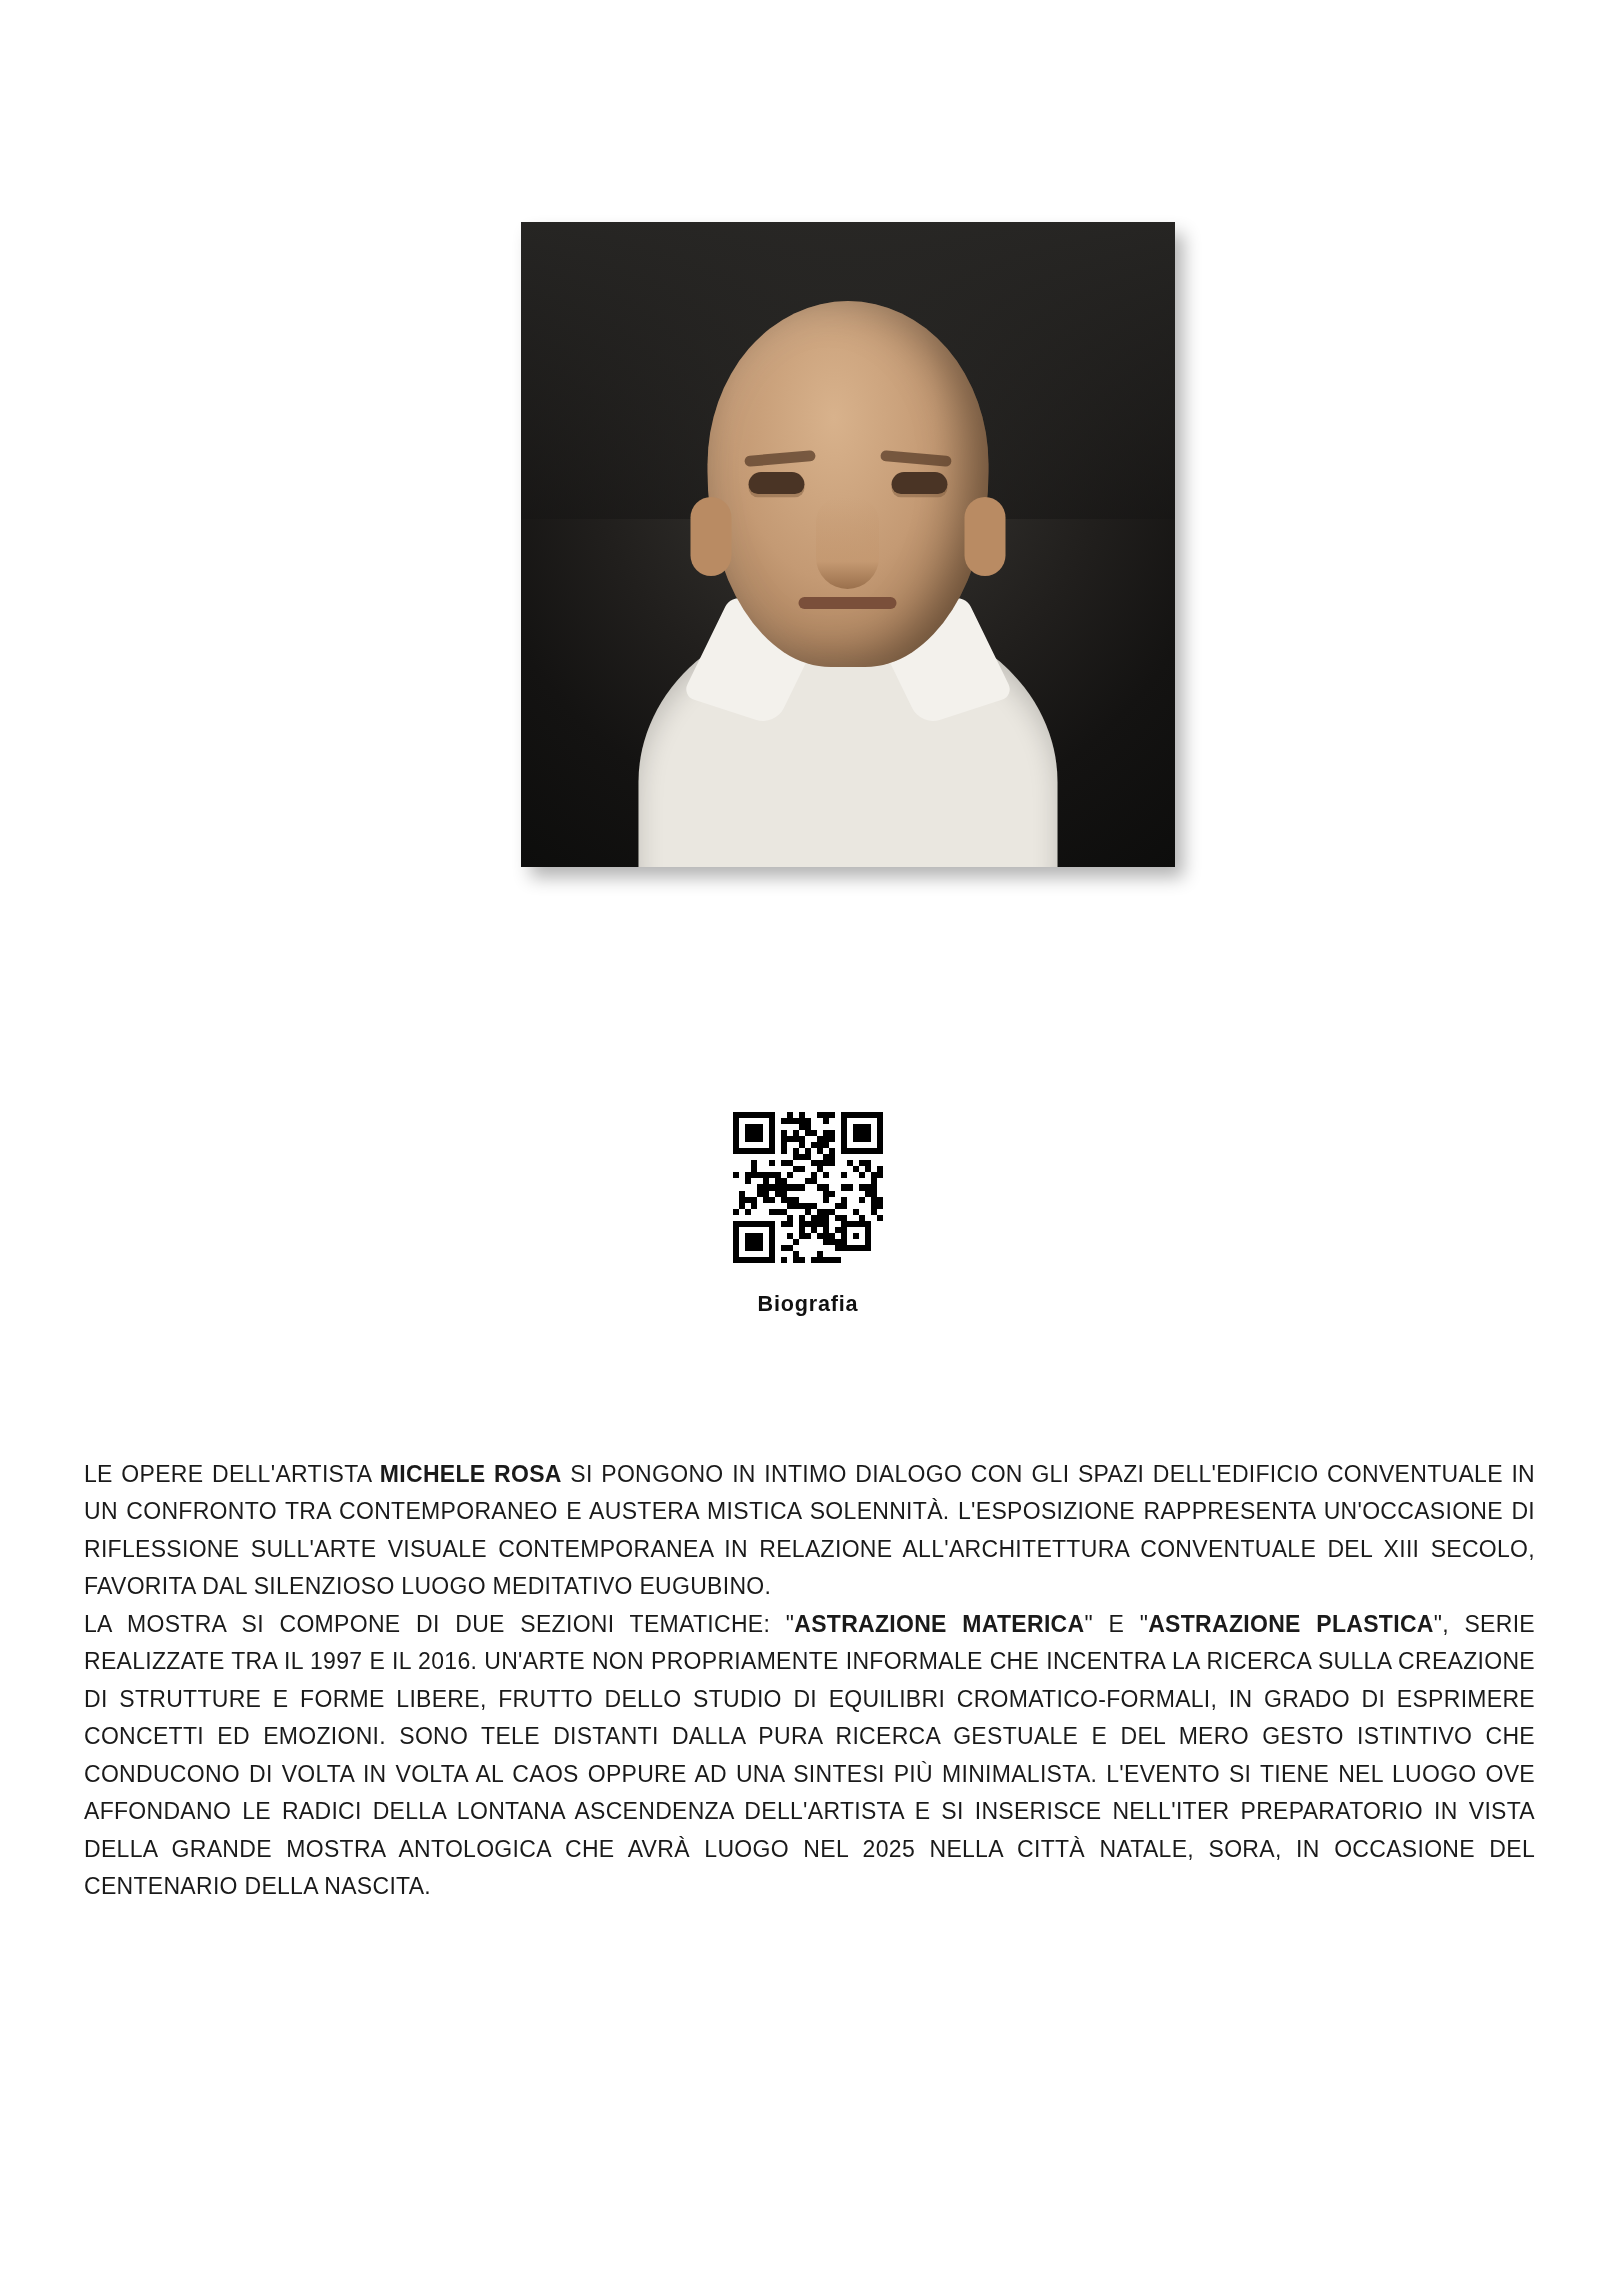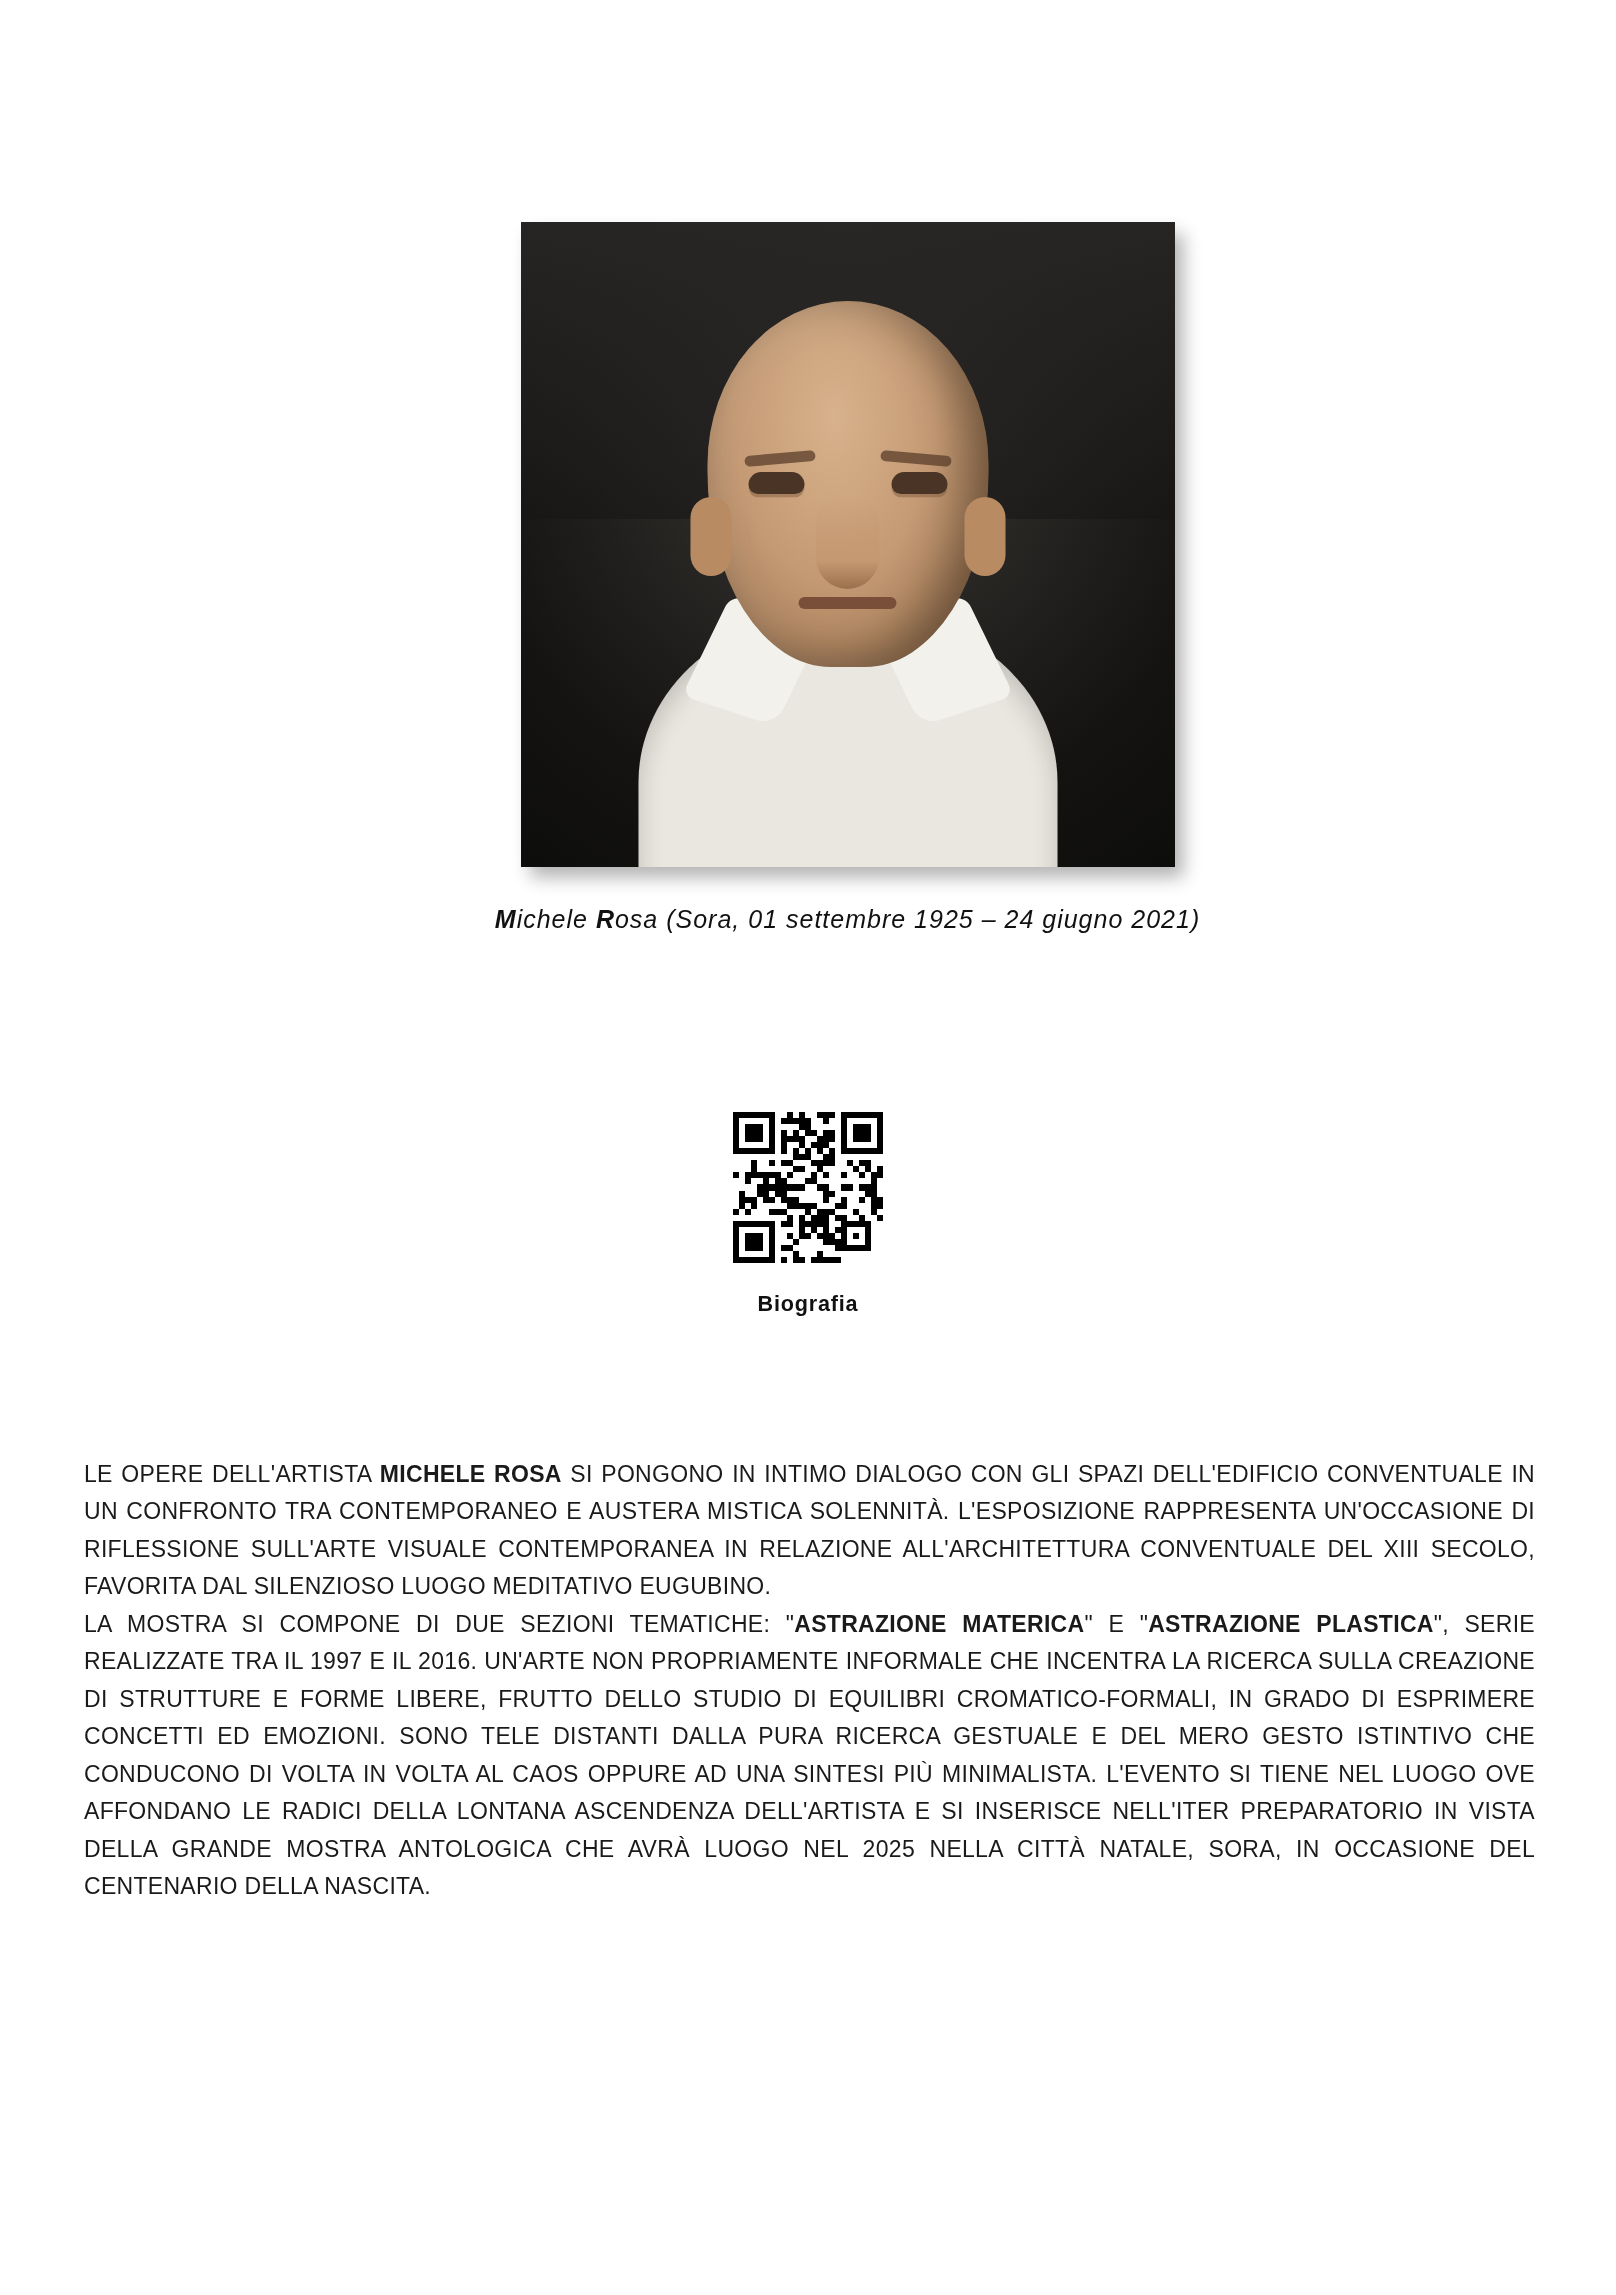--- a/index.html
+++ b/index.html
@@ -230,23 +230,20 @@
         <div class="ear-l"></div>
         <div class="ear-r"></div>
         <div class="brow-l"></div>
         <div class="brow-r"></div>
         <div class="eye-l"></div>
         <div class="eye-r"></div>
         <div class="nose"></div>
         <div class="mouth"></div>
       </div>
     </div>
-    <div class="caption">
-      <b>M</b><span>ichele </span><b>R</b><span>osa</span><span>  (Sora, 01 settembre 1925 – 24 giugno 2021)</span>
-    </div>
   </div>
 
   <div class="qr-block">
     <div class="qr" id="qr">
         <i></i>
         <i></i>
         <i></i>
         <i></i>
         <i></i>
         <i></i>

